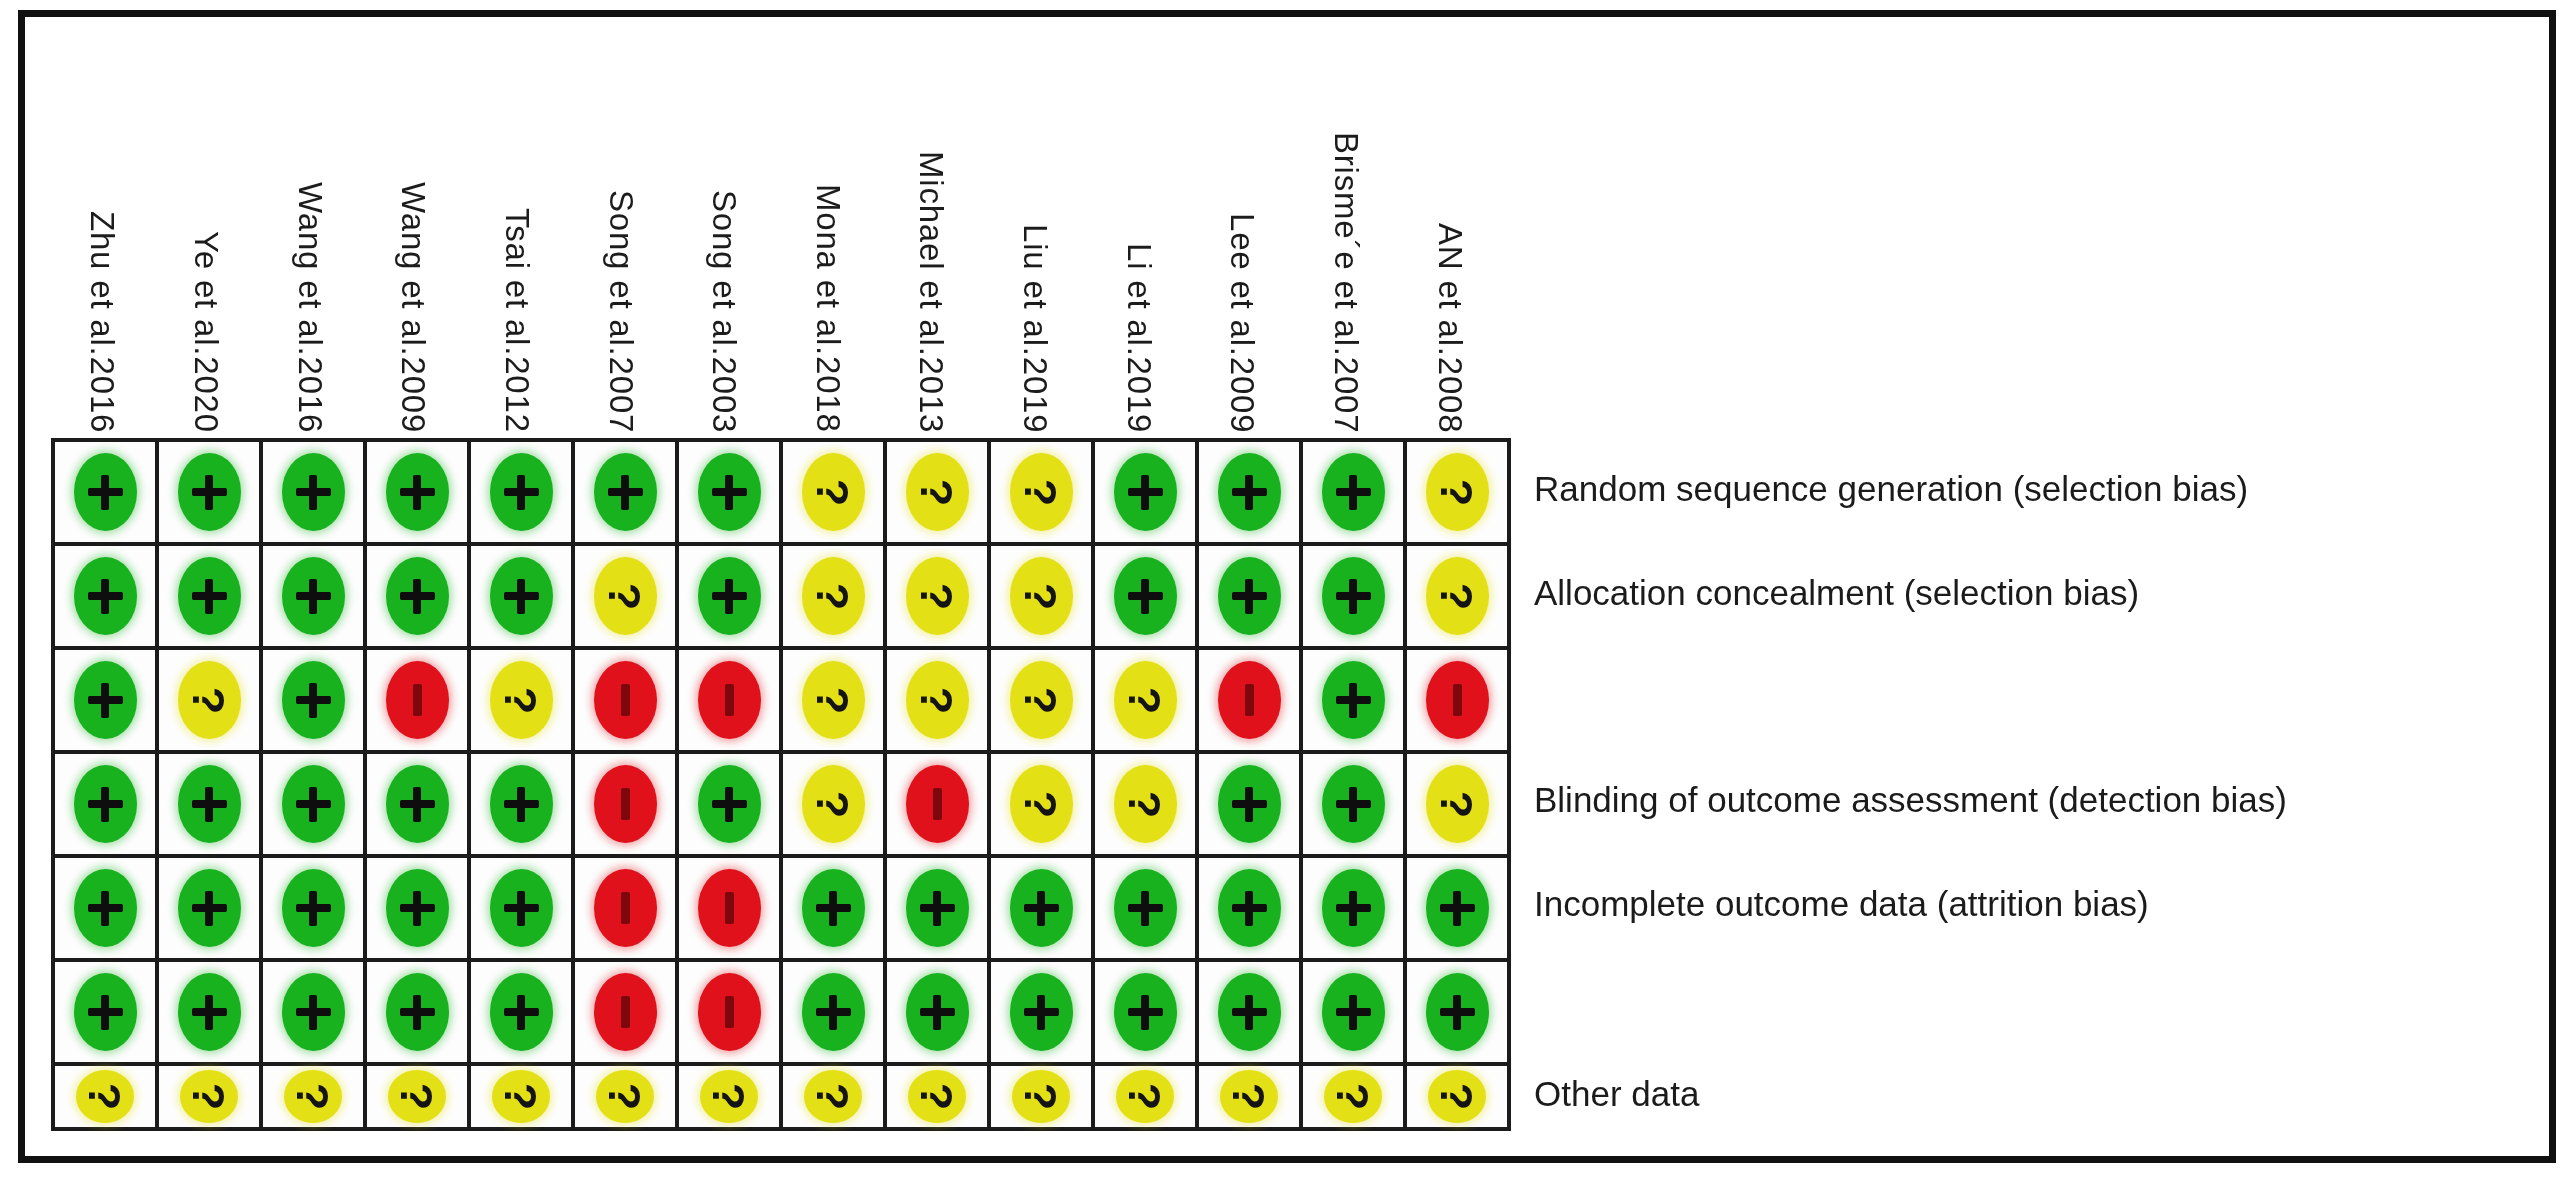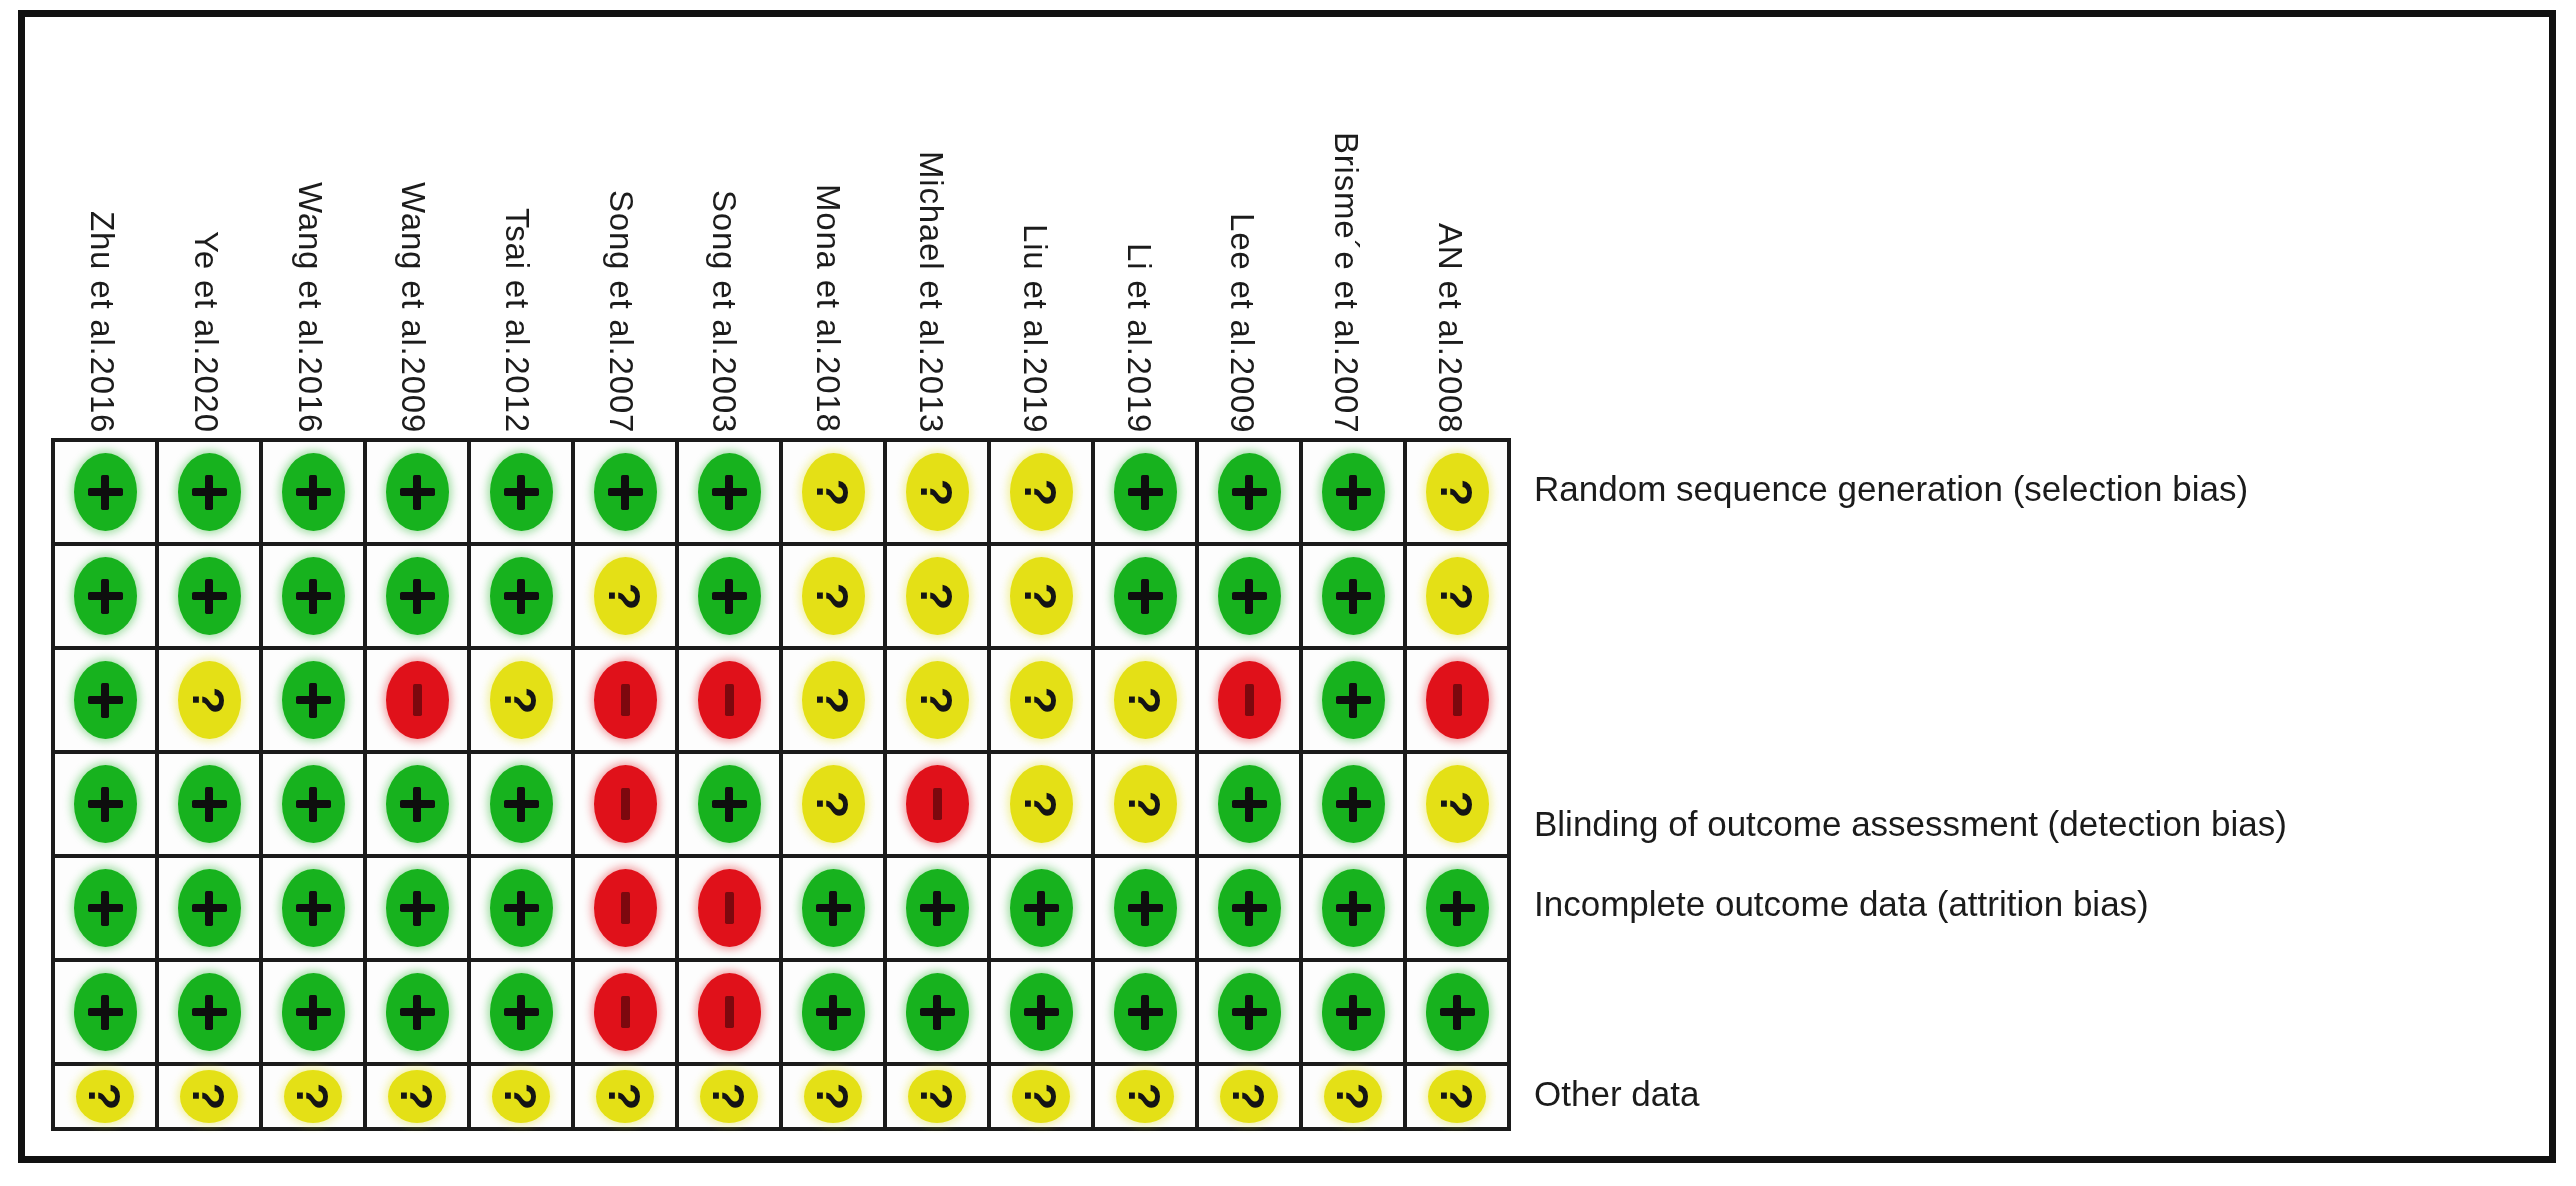--- a/index.html
+++ b/index.html
@@ -627,18 +627,19 @@
       </div>
       <div class="cell">
         <div class="dot" style="background: rgb(228, 224, 22); box-shadow: rgba(228, 224, 22, 0.4) 0px 0px 8.3px 2.5px;">
           <span class="sym-q">?</span>
         </div>
       </div>
     </div>
 
   <div class="row-labels" id="row-labels">
       <div class="row-label" style="top: 489px;">Random sequence generation (selection bias)</div>
-      <div class="row-label" style="top: 824px;">Blinding of outcome assessment (detection bias)</div>
+      <div class="row-label" style="top: 593px;">Allocation concealment (selection bias)</div>
+      <div class="row-label" style="top: 800px;">Blinding of outcome assessment (detection bias)</div>
       <div class="row-label" style="top: 904px;">Incomplete outcome data (attrition bias)</div>
       <div class="row-label" style="top: 1094px;">Other data</div>
     </div>
 </div>
 
 
 </body></html>

